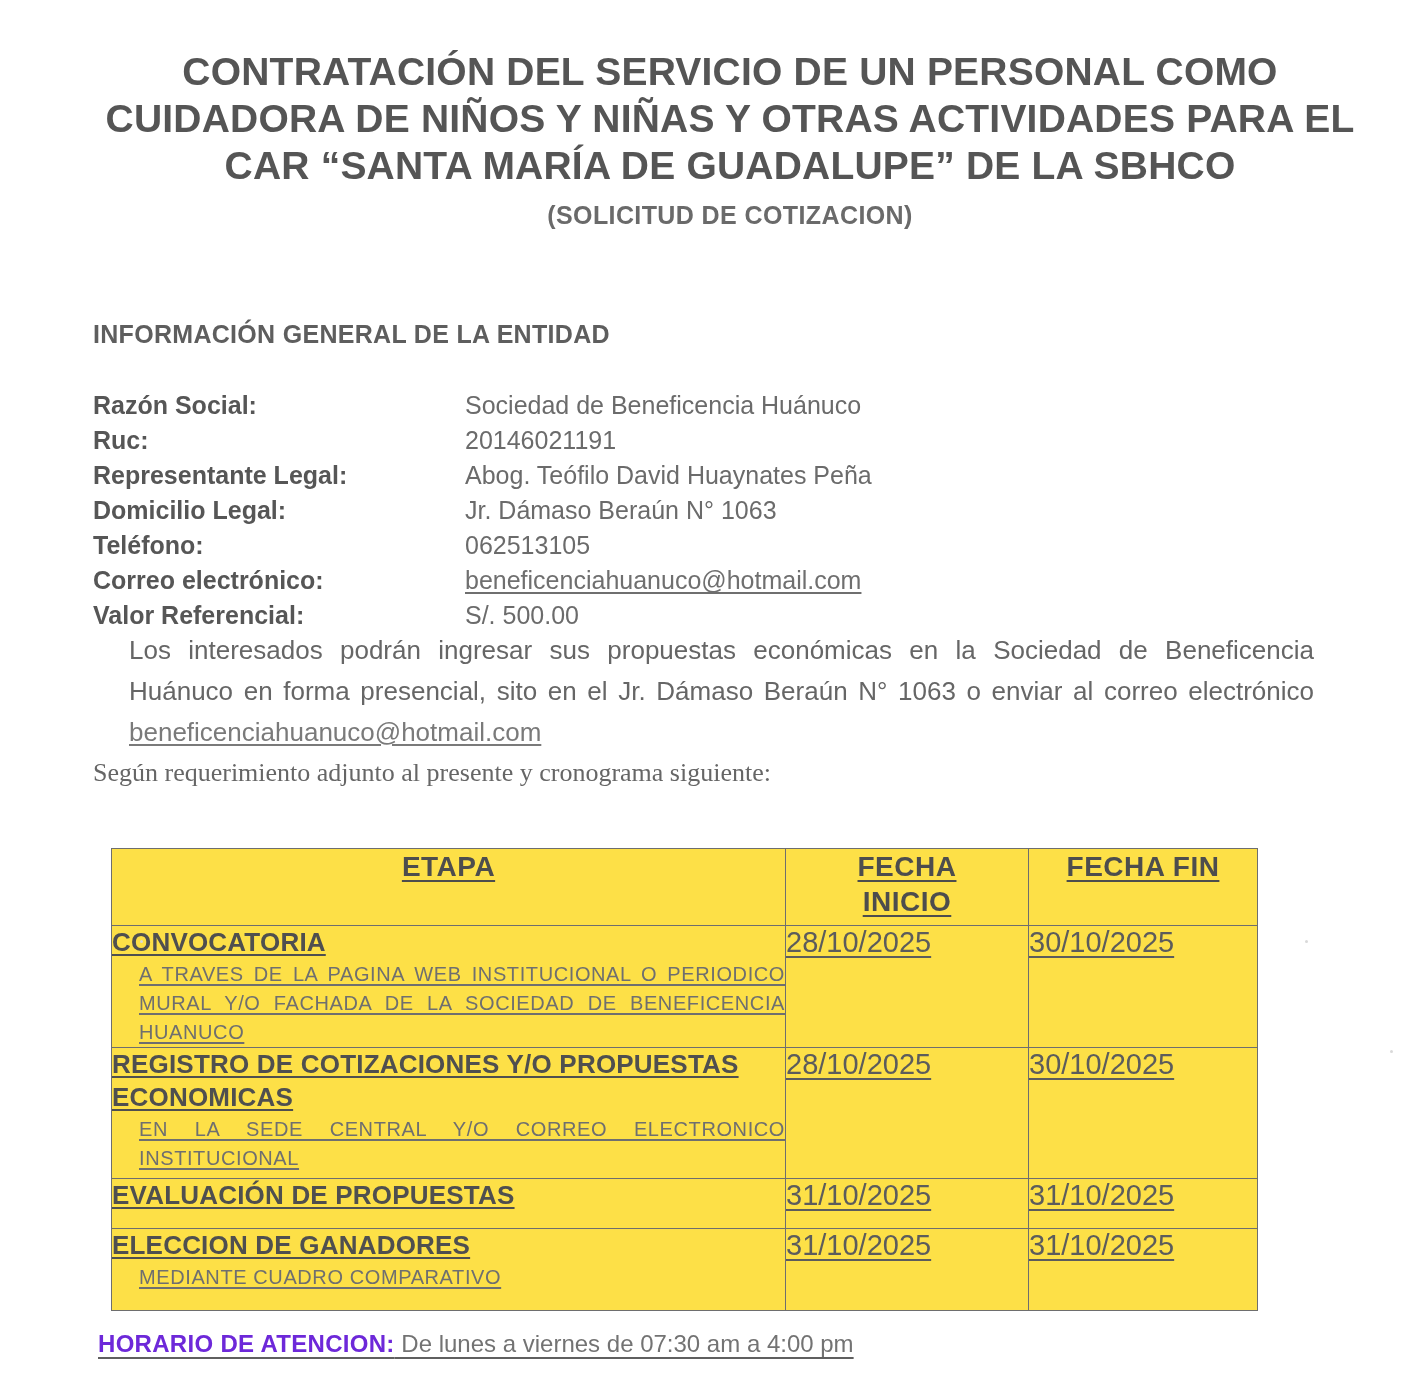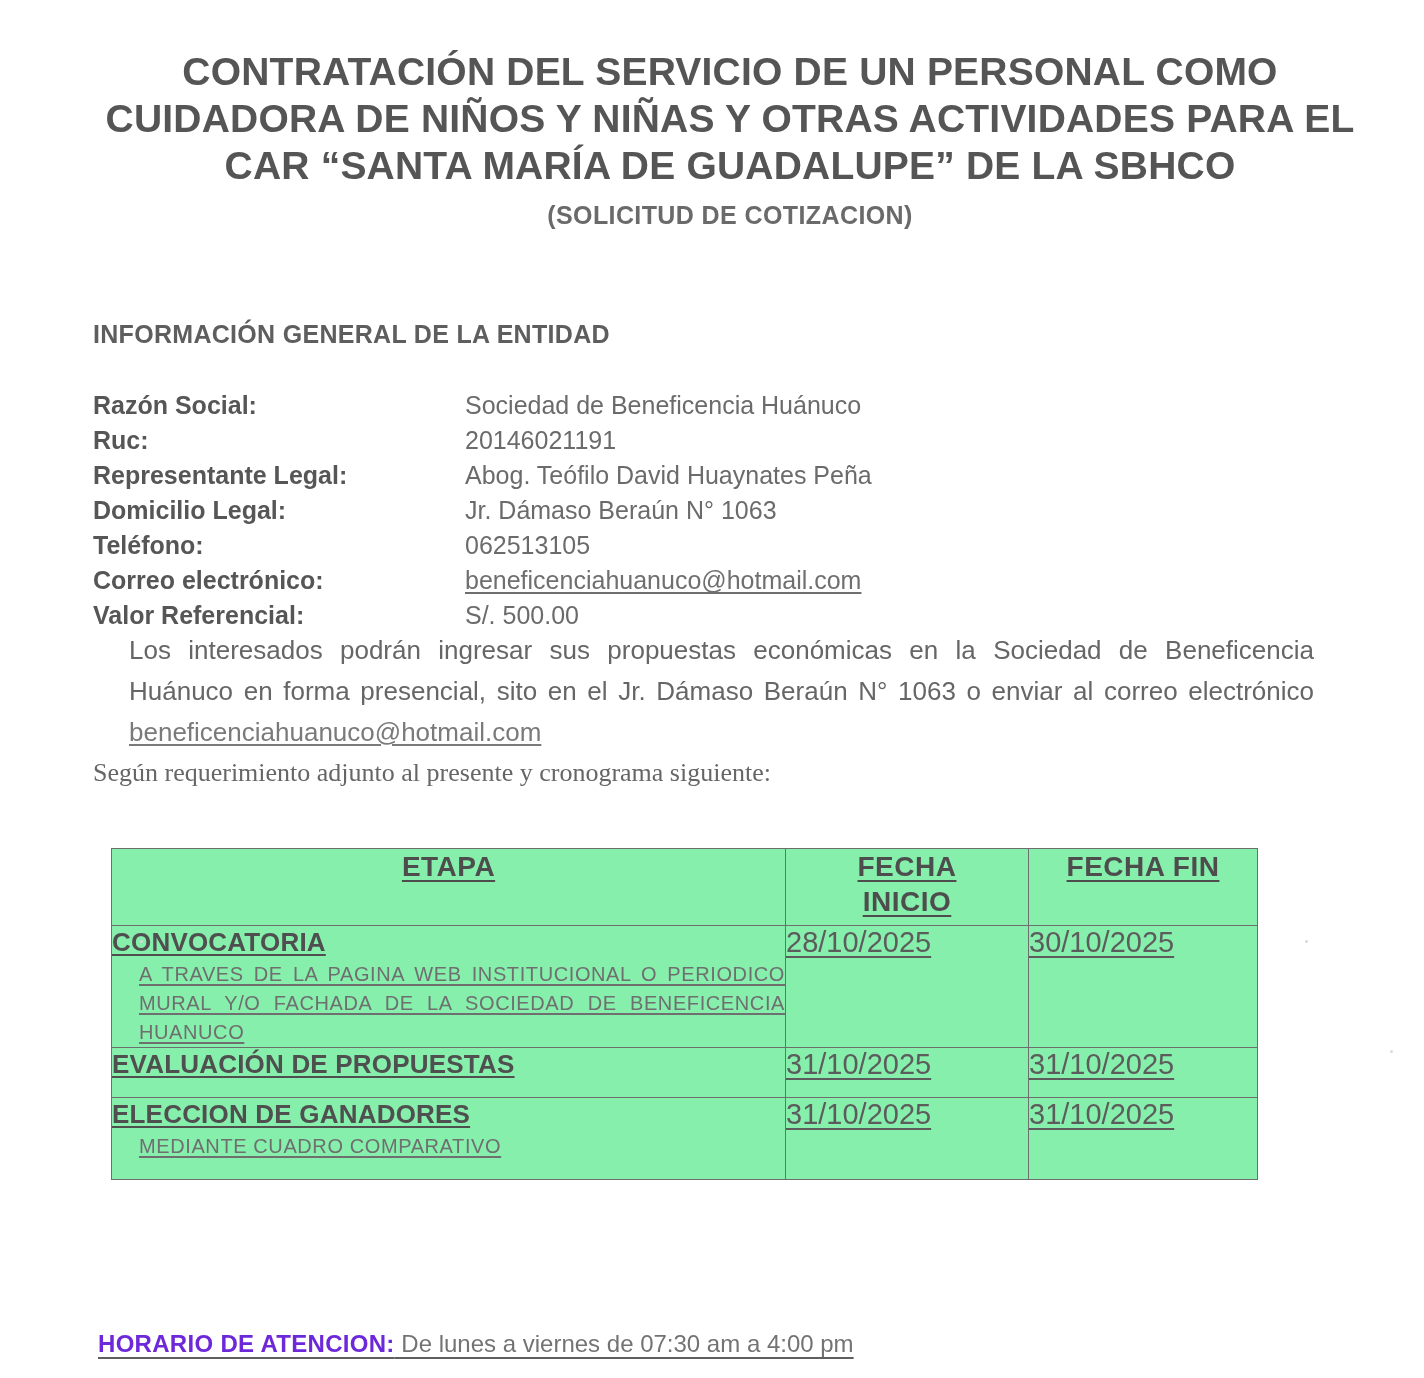--- a/index.html
+++ b/index.html
@@ -125,21 +125,21 @@
     left: 111px;
     top: 848px;
     width: 1146px;
     border-collapse: collapse;
     table-layout: fixed;
   }
   .schedule td, .schedule th {
     border: 1.5px solid #6e6e6e;
     padding: 0;
     vertical-align: top;
-    background: #86efac;
+    background: #fde047;
   }
   .col-etapa  { width: 674px; }
   .col-inicio { width: 243px; }
   .col-fin    { width: 229px; }
 
   .hdr-cell {
     height: 76px;
     text-align: center;
     padding-top: 7px;
   }
@@ -304,20 +304,28 @@
 
       <tr class="row-tall">
         <td class="etapa-cell">
           <div><span class="etapa-title">CONVOCATORIA</span></div>
           <div class="etapa-sub">A TRAVES DE LA PAGINA WEB INSTITUCIONAL O PERIODICO MURAL Y/O FACHADA DE LA SOCIEDAD DE BENEFICENCIA HUANUCO</div>
         </td>
         <td class="date-cell"><span>28/10/2025</span></td>
         <td class="date-cell"><span>30/10/2025</span></td>
       </tr>
 
+      <tr class="row-tall2">
+        <td class="etapa-cell">
+          <div><span class="etapa-title">REGISTRO DE COTIZACIONES Y/O PROPUESTAS ECONOMICAS</span></div>
+          <div class="etapa-sub">EN LA SEDE CENTRAL Y/O CORREO ELECTRONICO INSTITUCIONAL</div>
+        </td>
+        <td class="date-cell"><span>28/10/2025</span></td>
+        <td class="date-cell"><span>30/10/2025</span></td>
+      </tr>
 
       <tr class="row-short">
         <td class="etapa-cell">
           <div><span class="etapa-title">EVALUACIÓN DE PROPUESTAS</span></div>
         </td>
         <td class="date-cell"><span>31/10/2025</span></td>
         <td class="date-cell"><span>31/10/2025</span></td>
       </tr>
 
       <tr class="row-mid">

